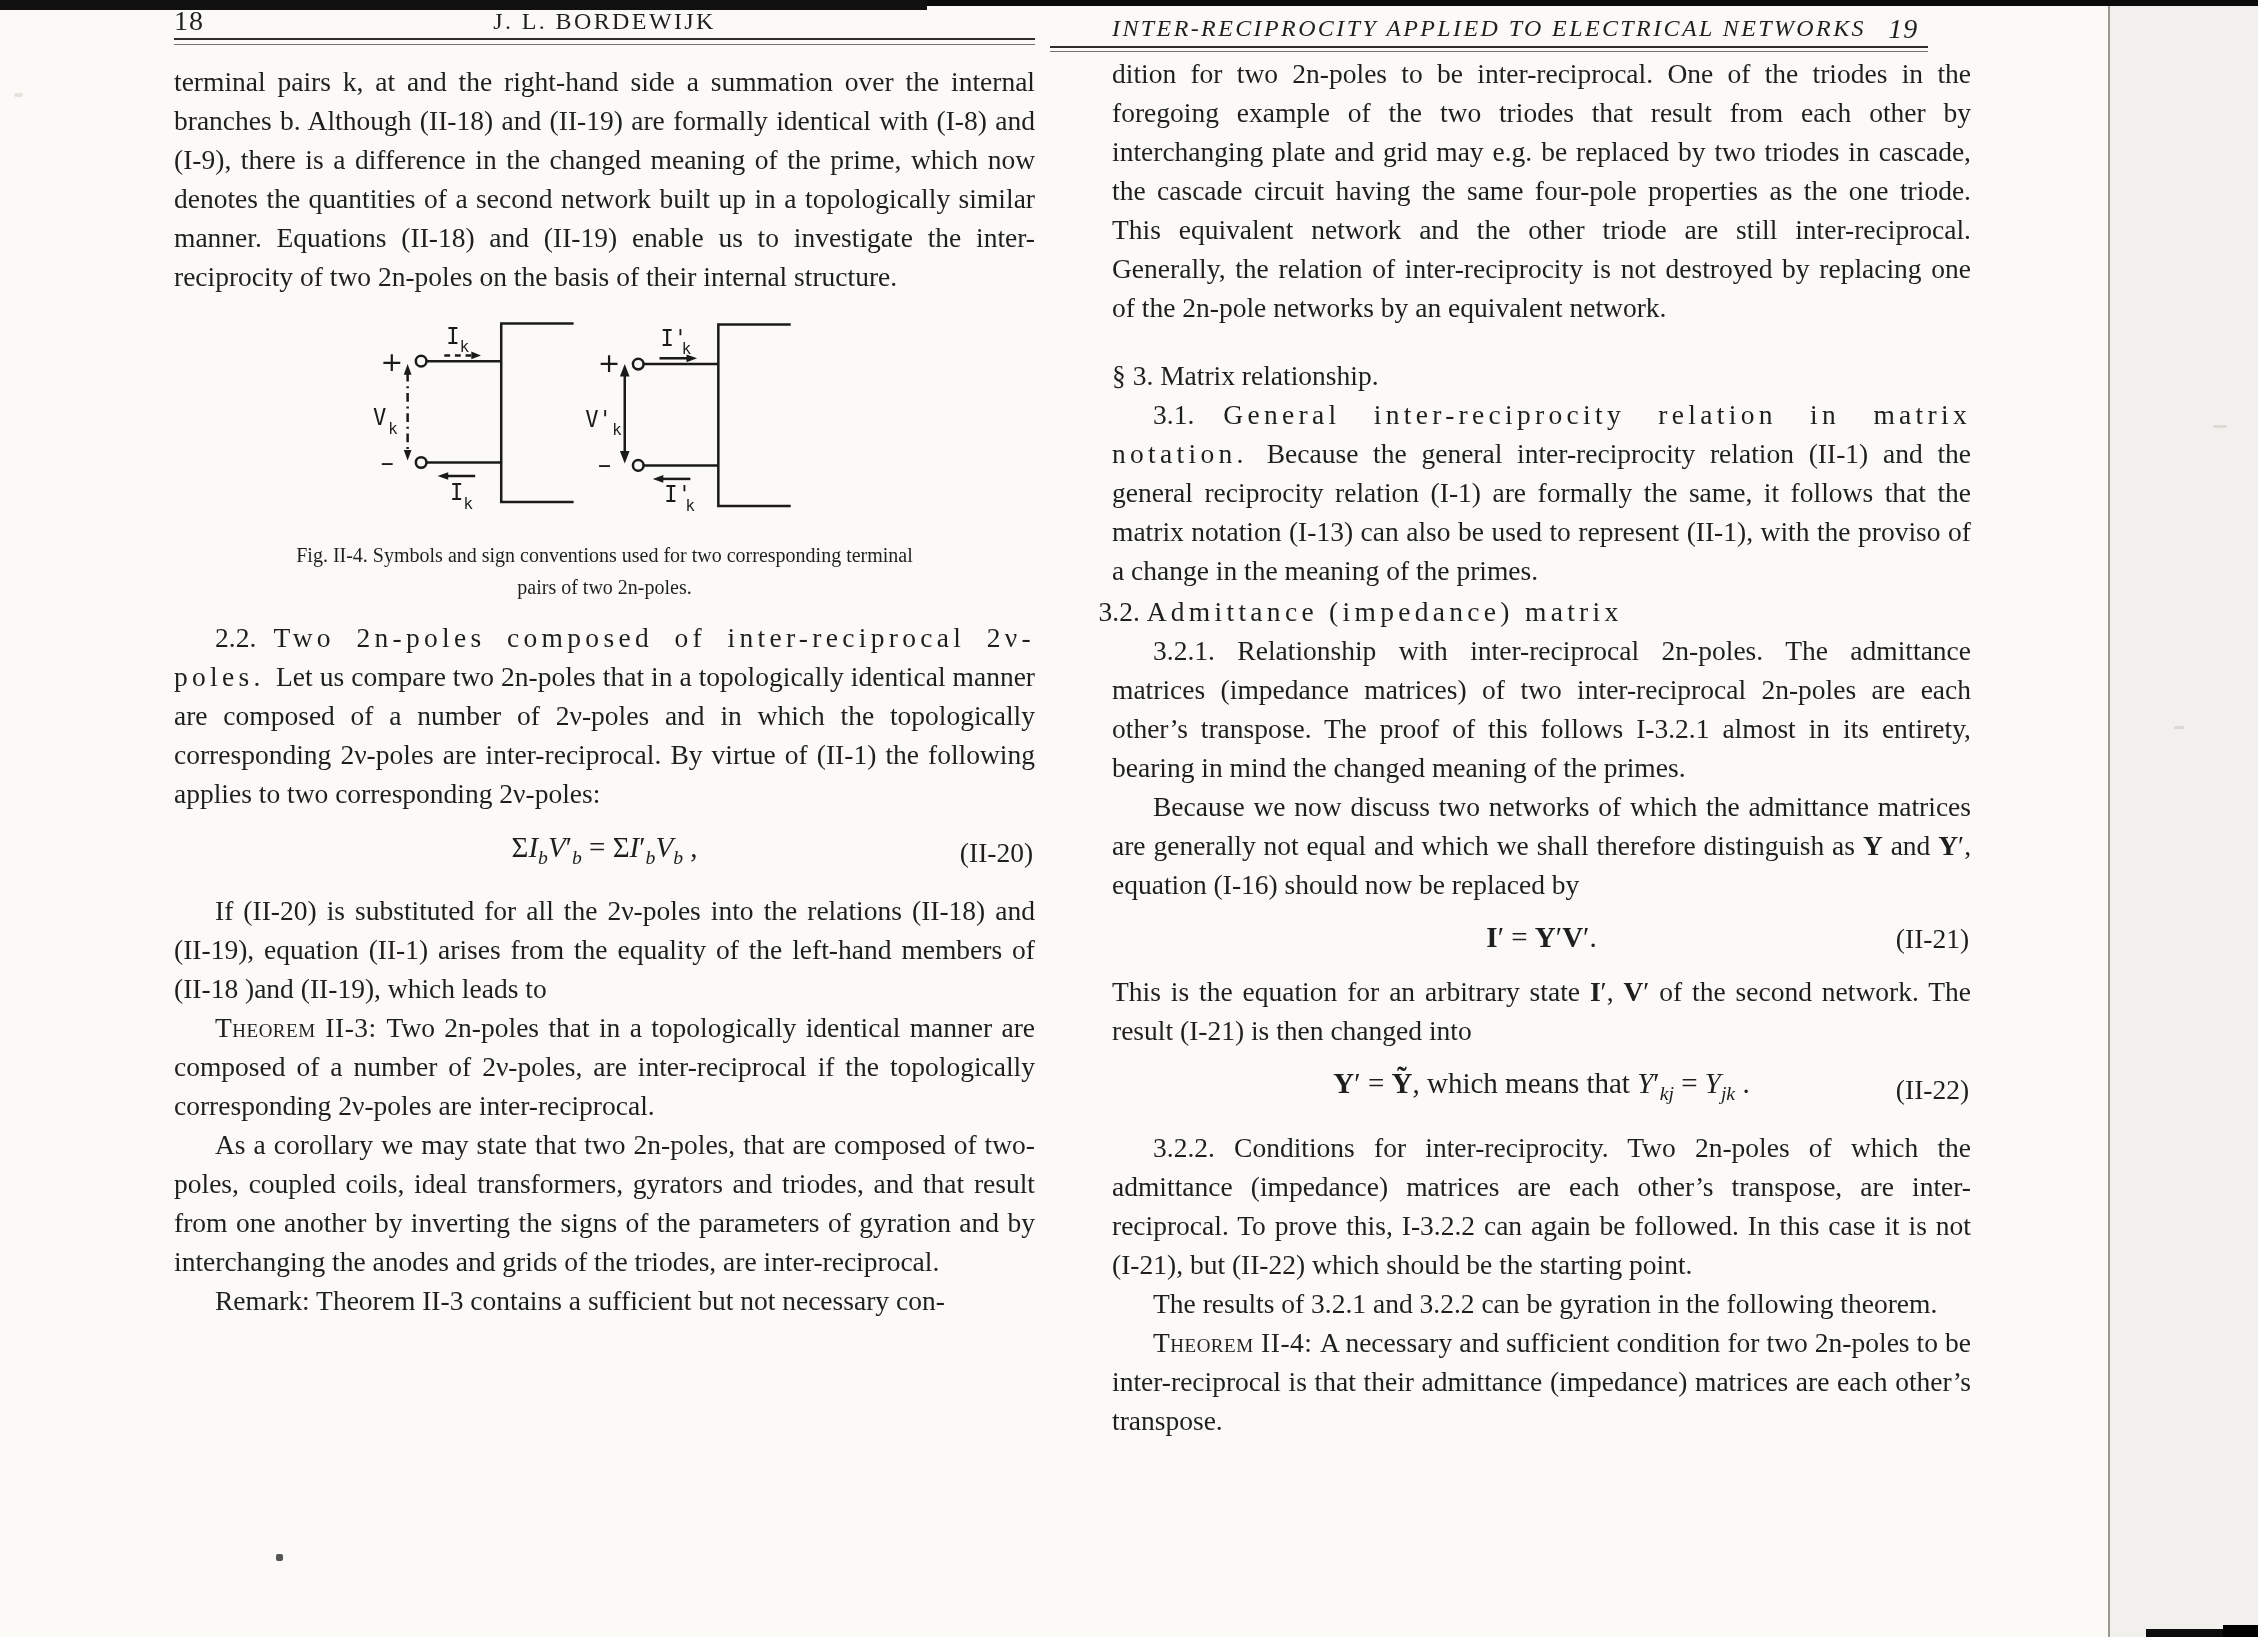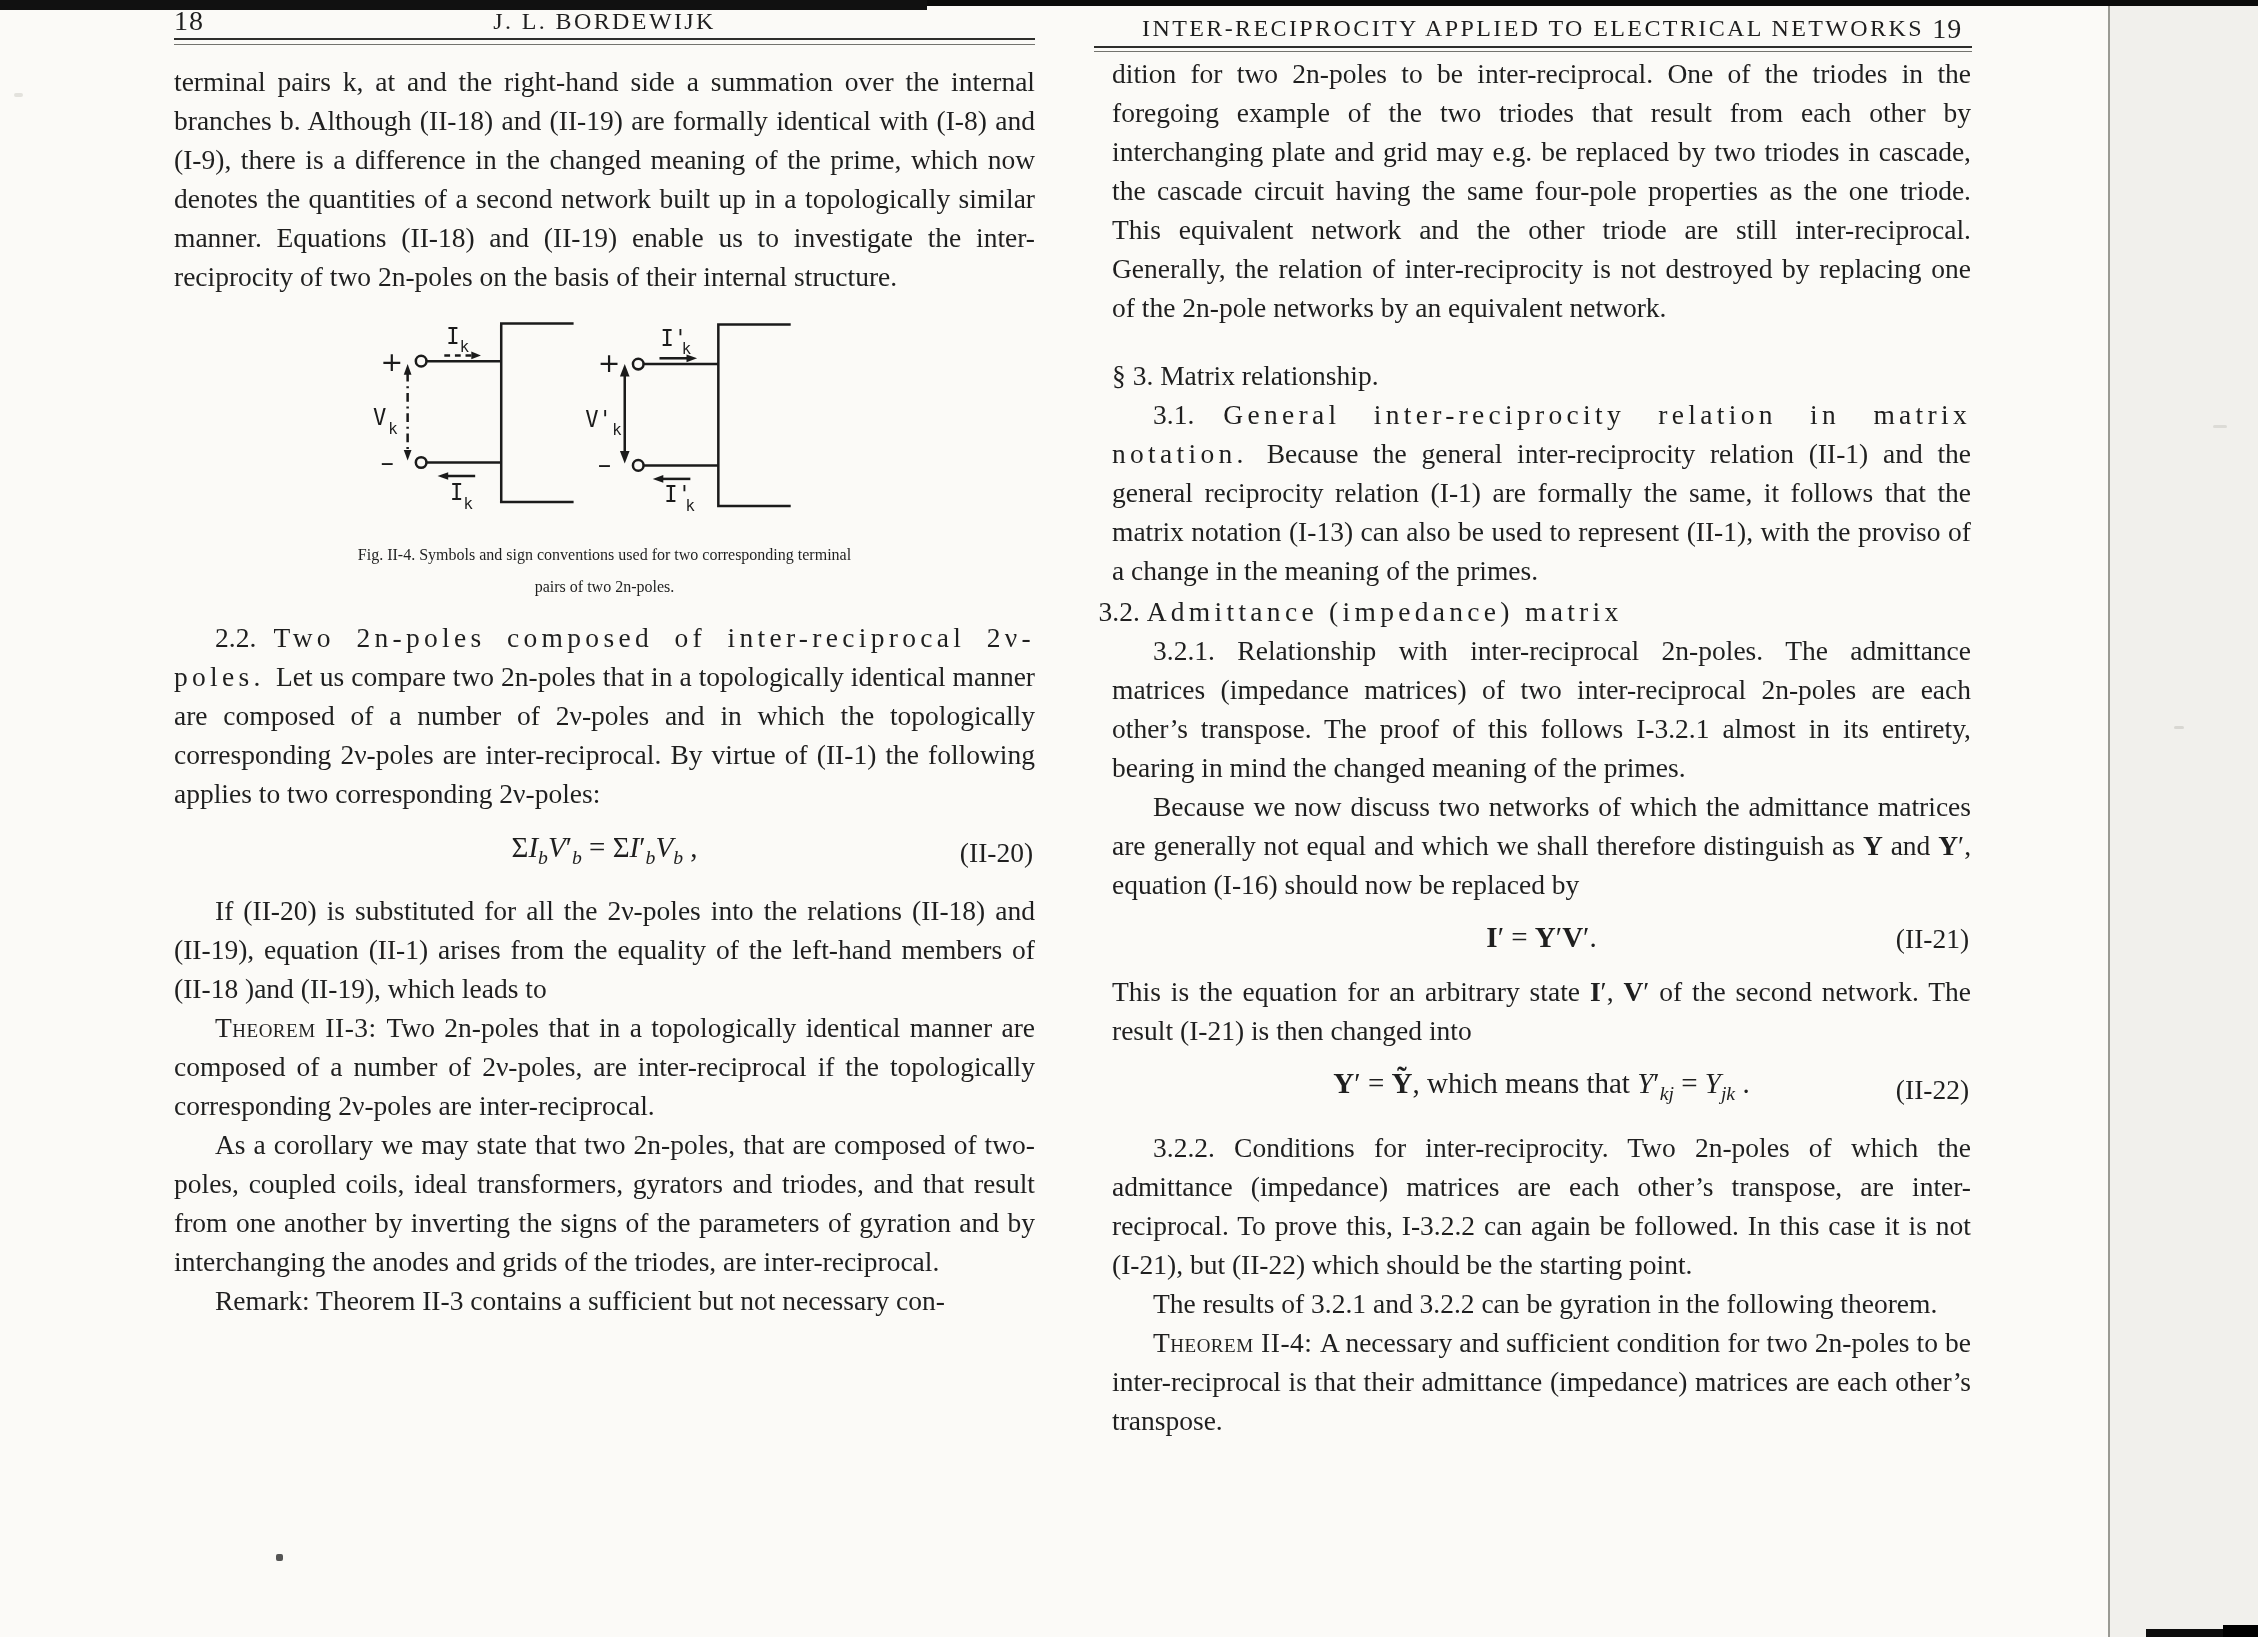--- a/index.html
+++ b/index.html
@@ -24,21 +24,21 @@
   .speck.s3{left:2213px;top:425px;width:13.5px;height:2.9px;background:#dcdbd6;}
   .speck.s4{left:13.5px;top:93px;width:9.7px;height:3.9px;background:#e3e2dd;}
 
   
   .pg-header{position:absolute;height:44px;}
   .pg-header .hrow{position:relative;height:33px;}
   .pg-header .pagenum{position:absolute;top:0;font-size:28px;letter-spacing:1px;}
   .pg-header .runtitle{position:absolute;left:0;right:0;text-align:center;top:2.9px;font-size:24px;letter-spacing:2.4px;}
   .header-left{left:174px;top:4.8px;width:861px;}
   .header-left .pagenum{left:0;text-align:center;}
-  .header-right{left:1094px;top:12.6px;width:878px;}
+  .header-right{left:1050px;top:12.6px;width:878px;font-style:italic;}
   .header-right .pagenum{right:9.7px;}
   .double-rule{height:3.9px;border-top:2.9px solid #2e2e2c;border-bottom:1px solid #73736e;}
 
   
   .col{position:absolute;font-size:27.5px;line-height:39px;text-align:justify;}
   .col-left{left:174px;top:62px;width:861px;}
   .col-right{left:1112px;top:54px;width:859px;}
   p{margin:0;}
   .indent{text-indent:41px;}
   .noindent{text-indent:0;}
@@ -48,21 +48,21 @@
   .outdent{margin-left:-13.5px;}
   .sec3{margin-top:29px;}
   .sec32{margin-top:1.9px;}
 
   
   .figure{margin:15.4px 0 7.7px 189px;}
   .figure svg{display:block;}
   .fig-lbl{font-family:"DejaVu Sans Mono", monospace;font-size:23px;fill:#1b1b1b;}
   .fig-sub{font-family:"DejaVu Sans Mono", monospace;font-size:16px;fill:#1b1b1b;}
   .fig-pm{font-family:"DejaVu Sans", sans-serif;font-size:28px;fill:#1b1b1b;}
-  .caption{text-align:center;font-size:16px;line-height:32px;margin-bottom:15.4px;}
+  .caption{text-align:center;font-size:20px;line-height:32px;margin-bottom:15.4px;}
 
   
   .equation{position:relative;text-align:center;margin:13.5px 0;font-size:29px;line-height:41px;}
   .eq-tag{position:absolute;right:1.9px;top:50%;transform:translateY(-50%);font-style:normal;font-size:27.5px;}
   sub{font-size:68%;}
 </style>
 </head>
 <body>
 
 <div class="scan">

